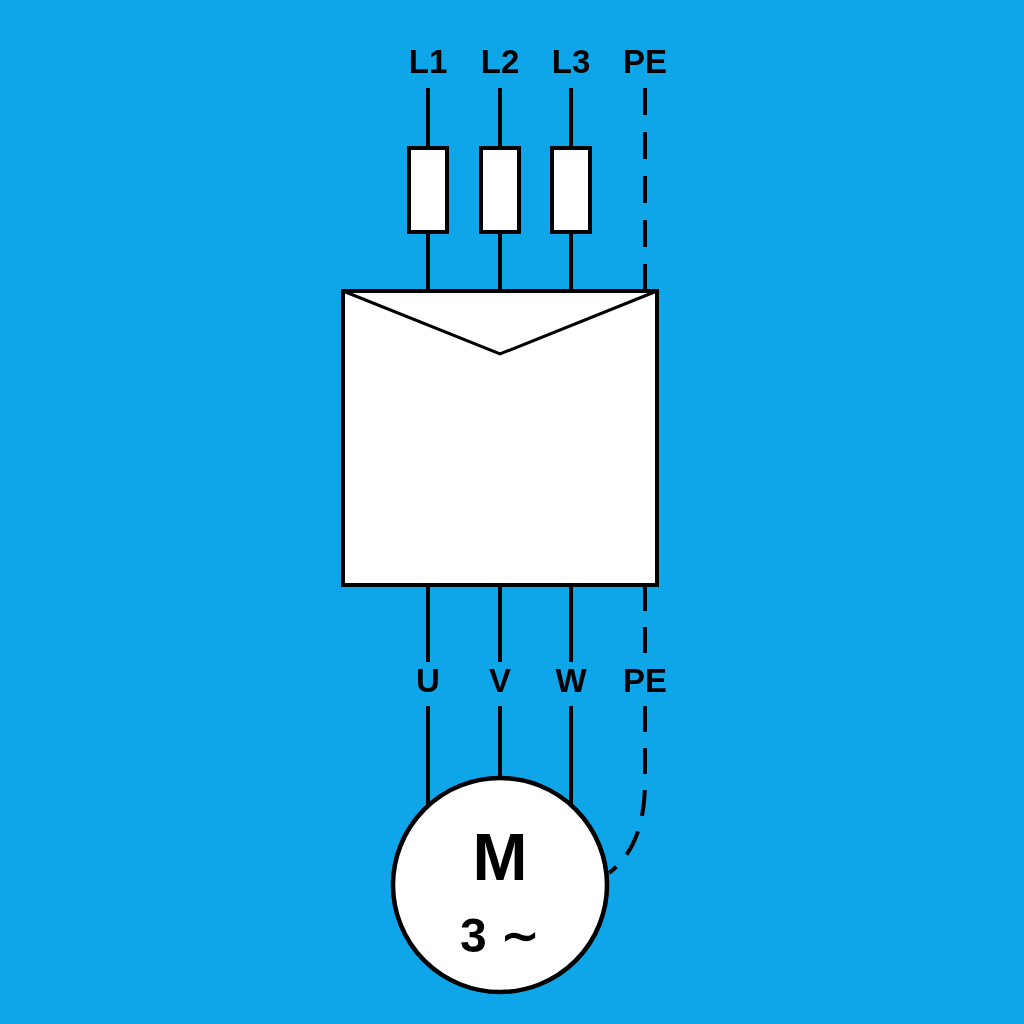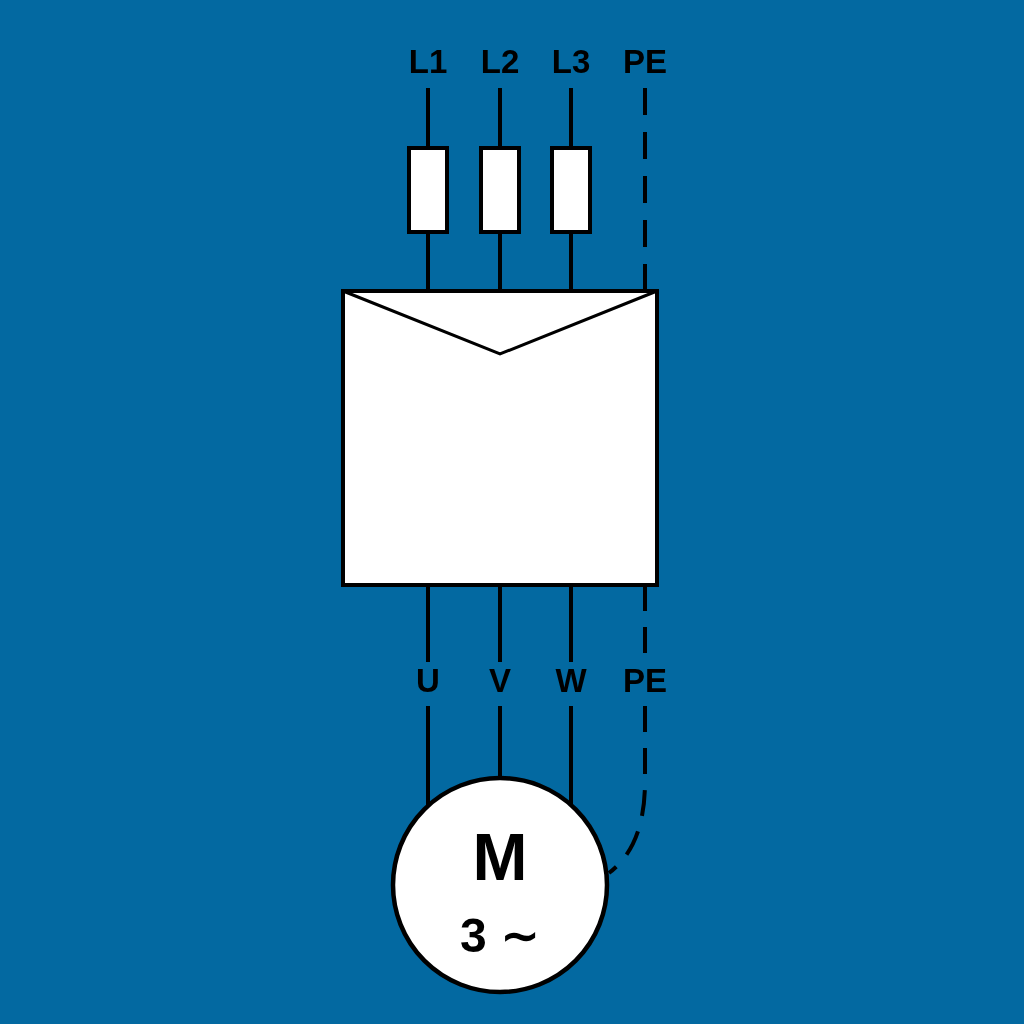--- a/index.html
+++ b/index.html
@@ -4,21 +4,21 @@
 <style>
   html, body {
     margin: 0;
     padding: 0;
     background: #ffffff;
   }
   .canvas {
     width: 1024px;
     height: 1024px;
     position: relative;
-    background: #0369a1;
+    background: #0ea5e9;
     overflow: hidden;
   }
   svg { display: block; }
   text {
     font-family: "Liberation Sans", "DejaVu Sans", sans-serif;
     font-weight: bold;
     fill: #000000;
   }
   .terminal-label { font-size: 33px; }
   .motor-m       { font-size: 66px; }

